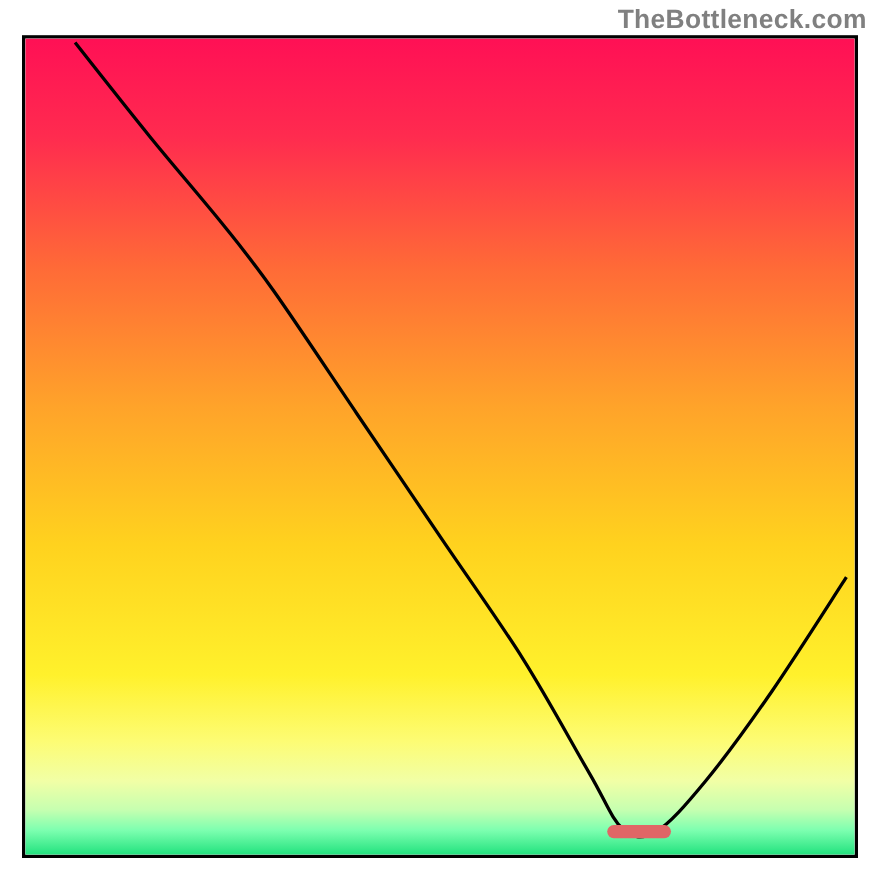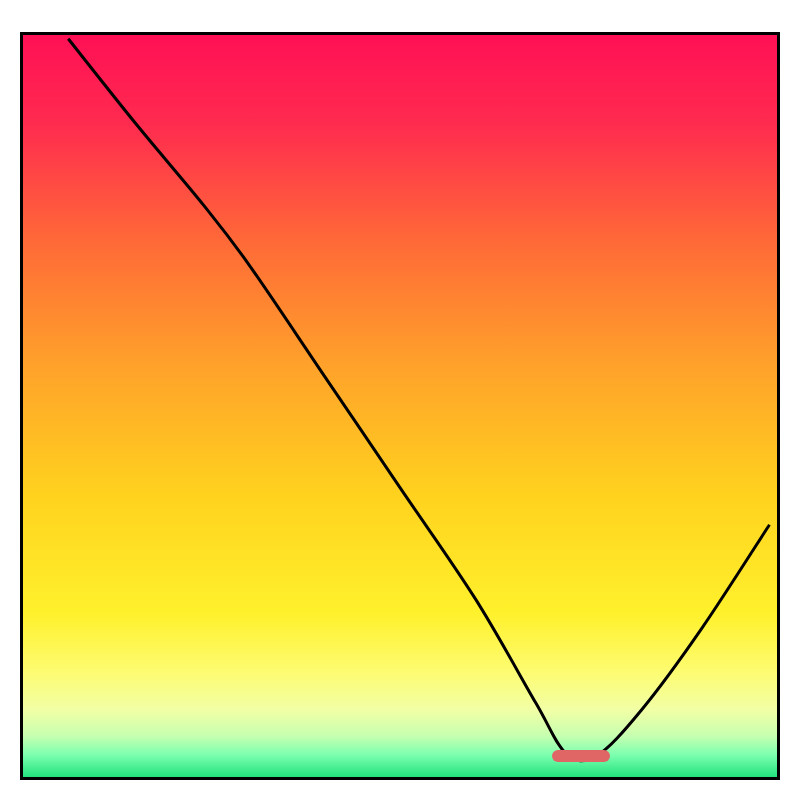--- a/index.html
+++ b/index.html
@@ -50,20 +50,21 @@
     font-weight: bold;
     color: #808080;
     letter-spacing: 0.3px;
   }
 </style>
 </head>
 <body>
 
 <div class="frame">
 
+  <div class="watermark">TheBottleneck.com</div>
 
   <div class="plot-area">
 
     <div class="gradient" id="gradient-bg" style="background: linear-gradient(rgb(255, 16, 85) 0%, rgb(255, 43, 79) 12%, rgb(255, 106, 55) 28%, rgb(255, 163, 42) 45%, rgb(255, 210, 30) 62%, rgb(255, 241, 44) 78%, rgb(253, 252, 115) 86%, rgb(241, 255, 166) 91%, rgb(198, 255, 176) 94.5%, rgb(125, 255, 176) 97%, rgb(34, 226, 126) 100%);"></div>
 
     <svg class="curve-svg" viewBox="0 0 100 100" preserveAspectRatio="none">
       <path id="curve-path" fill="none" stroke="#000000" stroke-width="3" vector-effect="non-scaling-stroke" d="M6.00,0.50 C7.50,2.42 12.00,8.25 15.00,12.00 C18.00,15.75 21.50,19.83 24.00,23.00 C26.50,26.17 27.33,27.17 30.00,31.00 C32.67,34.83 36.67,41.00 40.00,46.00 C43.33,51.00 46.67,56.00 50.00,61.00 C53.33,66.00 57.00,71.17 60.00,76.00 C63.00,80.83 66.00,86.53 68.00,90.00 C70.00,93.47 70.67,95.60 72.00,96.80 C73.33,98.00 74.33,98.17 76.00,97.20 C77.67,96.23 79.67,93.87 82.00,91.00 C84.33,88.13 87.17,84.17 90.00,80.00 C92.83,75.83 97.50,68.33 99.00,66.00"></path>
     </svg>
 
     <div class="flat-marker" id="flat-marker" style="left: 70.2%; width: 7.6%; top: calc(97.2% - 6px); background: rgb(224, 102, 102);"></div>

